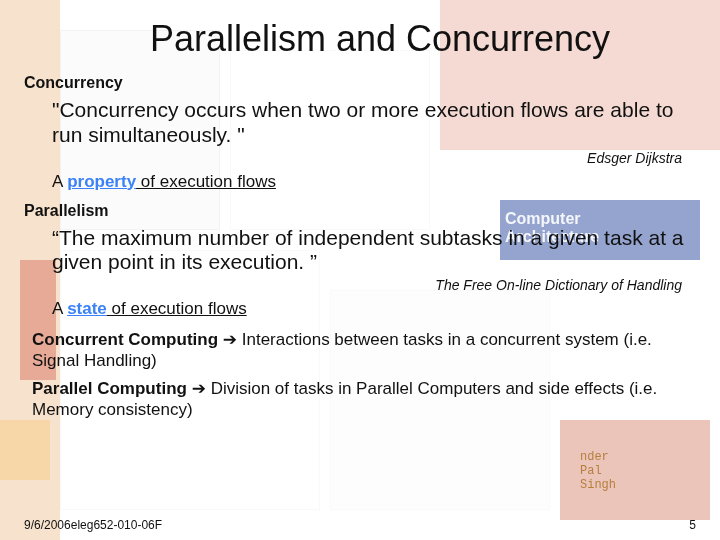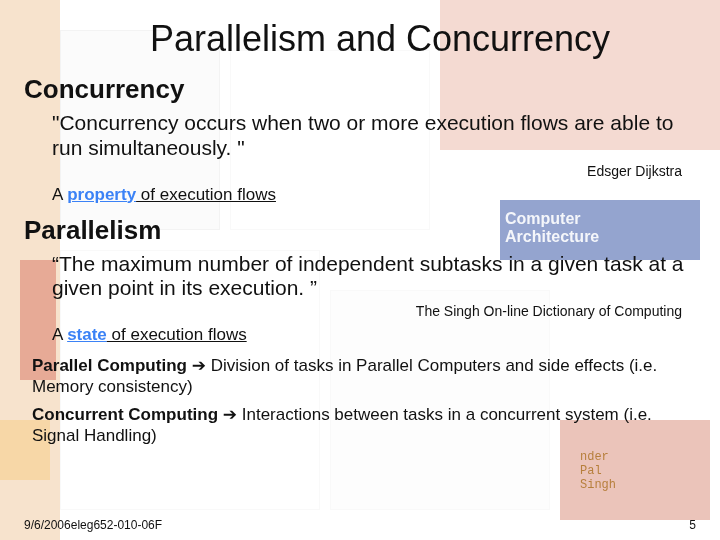--- a/index.html
+++ b/index.html
@@ -39,36 +39,37 @@
   }
   .title {
     font-size: 36px;
     text-align: center;
     margin: 6px 0 14px 0;
     color: #111;
     font-weight: normal;
     padding-left: 40px;
   }
   .section-head {
-    font-size: 26px;
+    font-size: 16px;
     font-weight: bold;
     color: #111;
     margin: 4px 0 6px 0;
   }
   .quote {
     font-size: 21px;
     color: #111;
     margin: 4px 10px 2px 28px;
     line-height: 1.18;
   }
   .attrib {
     font-size: 14px;
     text-align: right;
     margin: 0 14px 6px 0;
     color: #111;
+    font-style: italic;
   }
   .subline {
     font-size: 17px;
     margin: 4px 0 10px 28px;
     color: #111;
   }
   .subline .kw { color: #3b82f6; font-weight: bold; }
   .subline .u { text-decoration: underline; }
   .body-note {
     font-size: 17px;
@@ -114,30 +115,30 @@
 
   <div class="section-head">Concurrency</div>
   <div class="quote">"Concurrency occurs when two or more execution flows are able to run simultaneously. "</div>
   <div class="attrib">Edsger Dijkstra</div>
   <div class="subline">
     <span>A </span><span class="kw u">property</span><span class="u"> of execution flows</span>
   </div>
 
   <div class="section-head">Parallelism</div>
   <div class="quote">“The maximum number of independent subtasks in a given task at a given point in its execution. ”</div>
-  <div class="attrib">The Singh On-line Dictionary of Computing</div>
+  <div class="attrib">The Free On-line Dictionary of Handling</div>
   <div class="subline">
     <span>A </span><span class="kw u">state</span><span class="u"> of execution flows</span>
   </div>
 
   <div class="body-note">
-    <b>Parallel Computing</b><span class="arrow"> ➔ </span><span>Division of tasks in Parallel Computers and side effects (i.e. Memory consistency)</span>
+    <b>Concurrent Computing</b><span class="arrow"> ➔ </span><span>Interactions between tasks in a concurrent system (i.e. Signal Handling)</span>
   </div>
   <div class="body-note">
-    <b>Concurrent Computing</b><span class="arrow"> ➔ </span><span>Interactions between tasks in a concurrent system (i.e. Signal Handling)</span>
+    <b>Parallel Computing</b><span class="arrow"> ➔ </span><span>Division of tasks in Parallel Computers and side effects (i.e. Memory consistency)</span>
   </div>
 
   <div class="footer">
     <span>9/6/2006</span>
     <span class="mid">eleg652-010-06F</span>
     <span>5</span>
   </div>
 
 </div>
 

